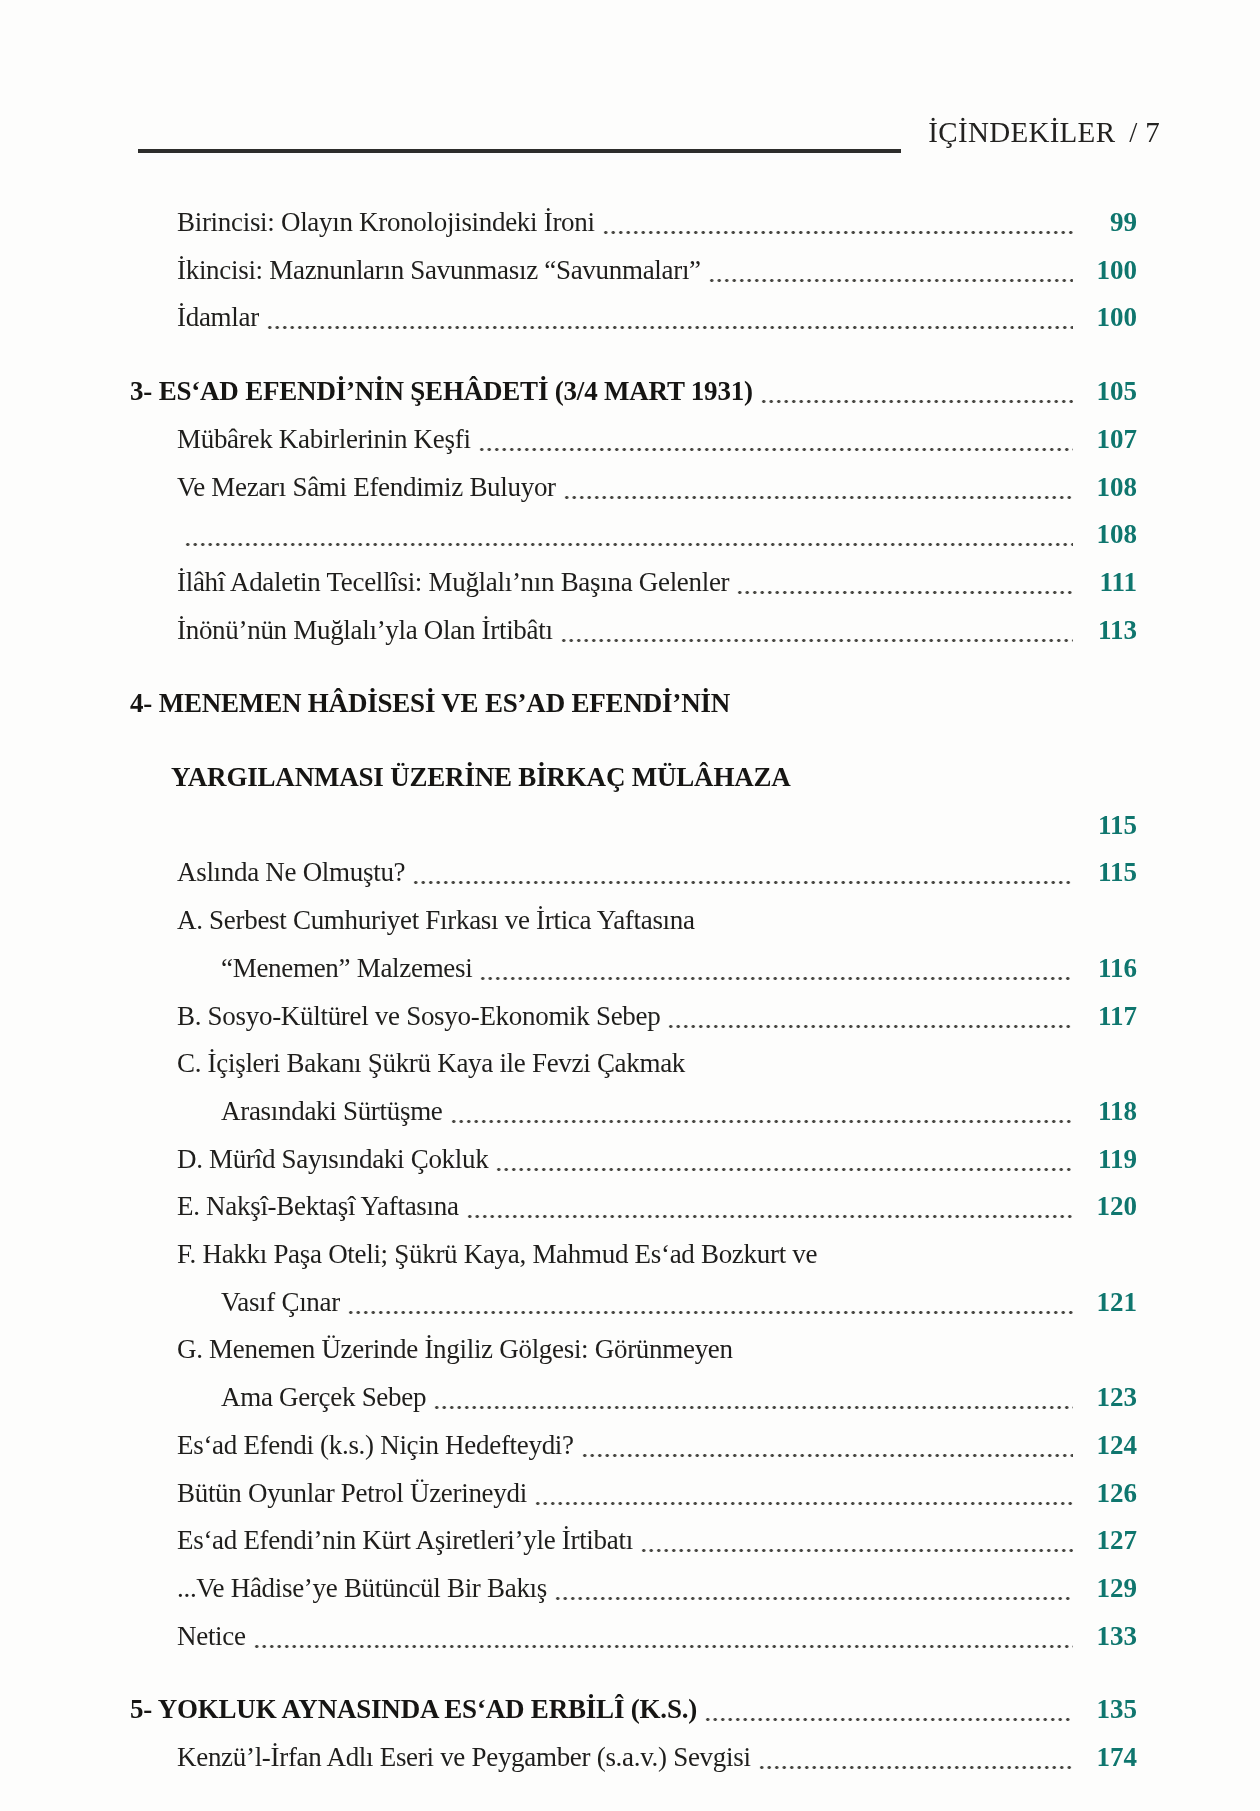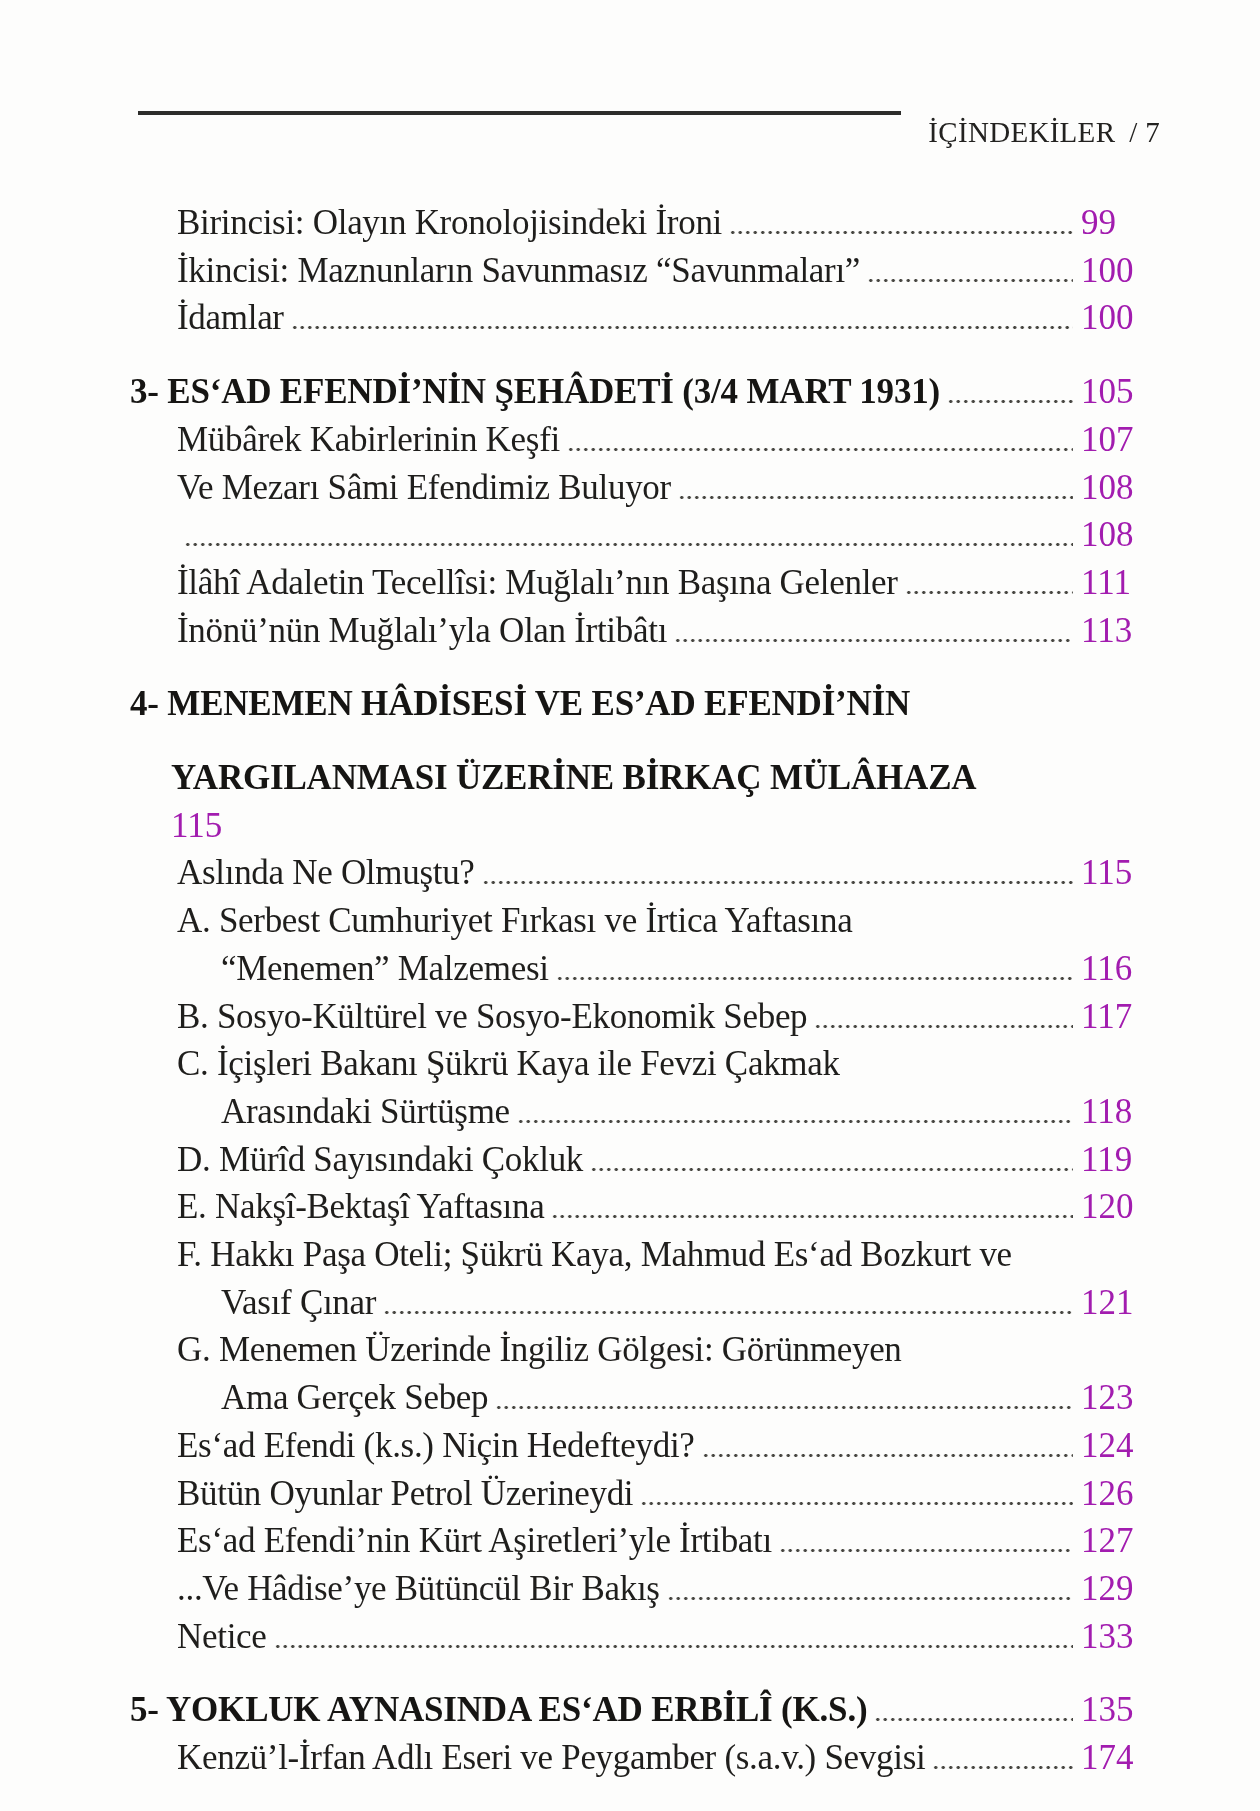--- a/index.html
+++ b/index.html
@@ -12,21 +12,21 @@
     width: 1260px;
     height: 1811px;
     background: #fdfdfc;
     overflow: hidden;
     font-family: "Liberation Serif", "DejaVu Serif", serif;
     color: #1f1e1c;
   }
   
   .page-header {
     display: flex;
-    align-items: flex-start;
+    align-items: flex-end;
     margin: 111px 100px 0 138px;
   }
   .header-rule {
     flex: 1 1 auto;
     height: 4px;
     background: #2d2d2b;
     margin-right: 27px;
   }
   .header-text {
     flex: 0 0 auto;
@@ -35,21 +35,21 @@
     letter-spacing: 0.3px;
     white-space: nowrap;
     color: #232220;
   }
   .header-text .hdr-page {
     margin-left: 14px;
   }
   
   .toc {
     margin: 46px 123px 0 130px;
-    font-size: 35px;
+    font-size: 27px;
     letter-spacing: -0.3px;
   }
   .row {
     display: flex;
     line-height: 47.7px;
     white-space: nowrap;
   }
   .row.gap { margin-top: 26px; }
   .row.bold {
     font-weight: 700;
@@ -67,23 +67,24 @@
     align-self: stretch;
     margin: 0 8px 0 7px;
     background-image: radial-gradient(circle, #45443f 1.35px, rgba(0,0,0,0) 1.8px);
     background-size: 7.5px 4.5px;
     background-position: 0 31px;
     background-repeat: repeat-x;
   }
   .pg {
     flex: 0 0 auto;
     min-width: 56px;
-    font-weight: 400;
+    text-align: right;
+    font-weight: 700;
     letter-spacing: 0;
-    color: #a21caf;
+    color: #0f766e;
   }
 </style>
 </head>
 <body>
 
 <div class="page">
 
   <header class="page-header">
     <div class="header-rule"></div>
     <div class="header-text">

